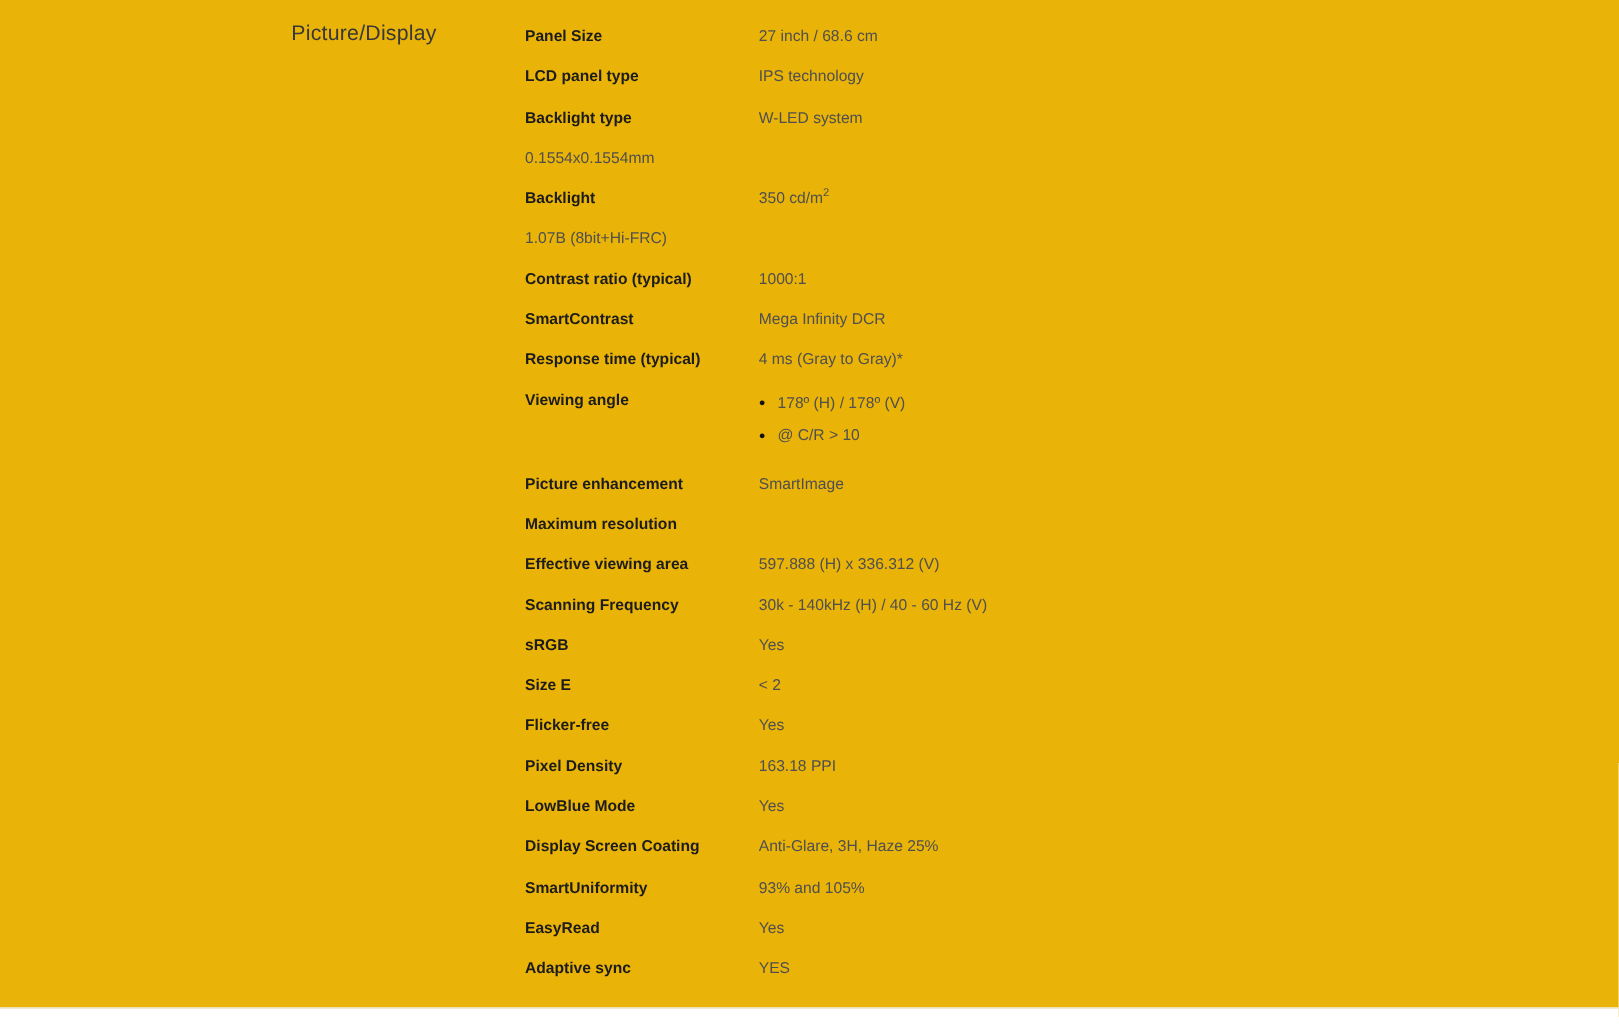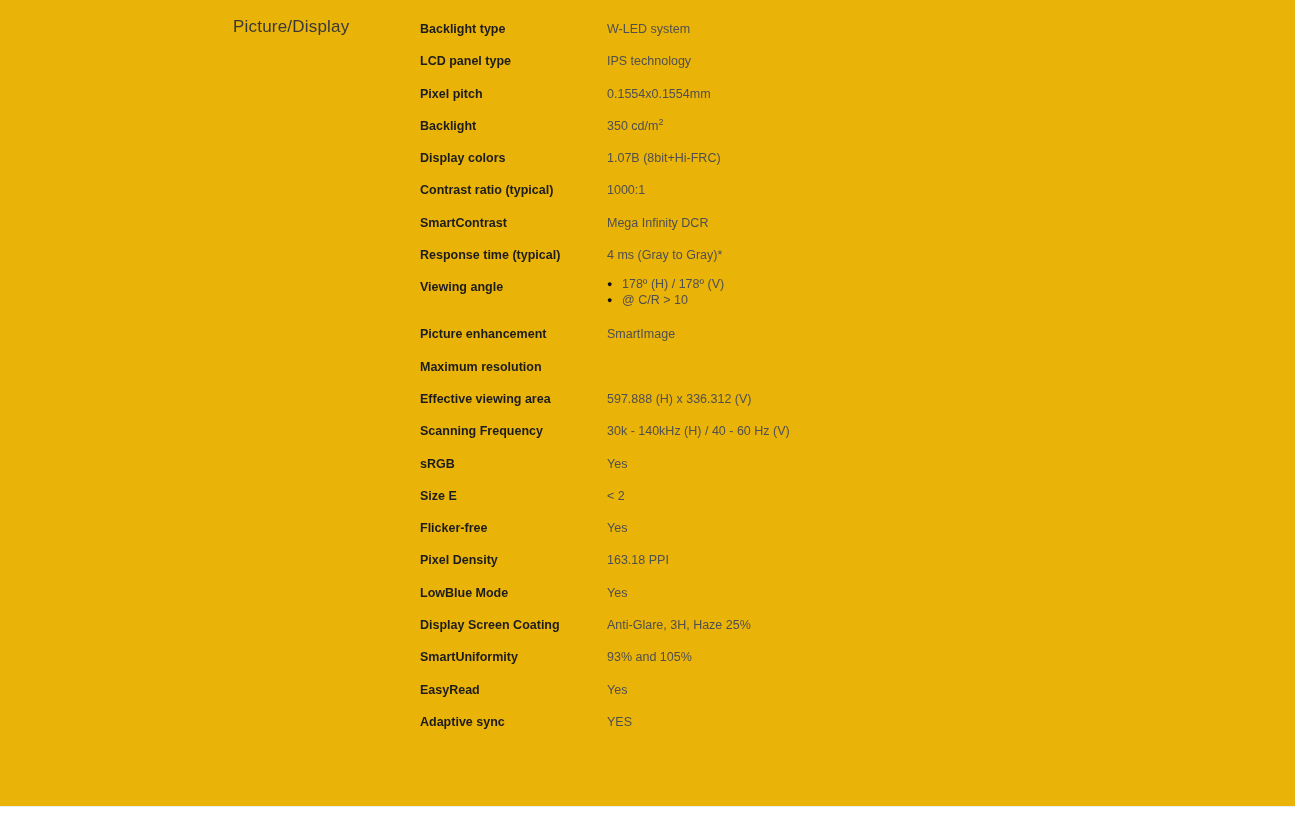--- a/index.html
+++ b/index.html
@@ -56,21 +56,21 @@
     font-size: 9px;
     line-height: 0;
   }
   ul.spec-bullets {
     list-style: none;
     margin: 0;
     padding: 5px 0 10px 0;
   }
   ul.spec-bullets li {
     font-size: 12.5px;
-    line-height: 16px;
+    line-height: 26px;
     color: #4f4f4f;
   }
   .bullet-dot {
     display: inline-block;
     width: 15px;
     font-size: 9px;
     color: #111111;
     vertical-align: 1px;
   }
   .bottom-bar {
@@ -96,37 +96,39 @@
 </style>
 </head>
 <body>
 
 <div class="page">
 
   <h2 class="section-title">Picture/Display</h2>
 
   <div class="spec-table" id="spec-table">
       <div class="spec-row">
+        <div class="spec-label">Panel Size</div>
+        <div class="spec-value">27 inch / 68.6 cm</div>
+      </div>
+      <div class="spec-row">
+        <div class="spec-label">LCD panel type</div>
+        <div class="spec-value">IPS technology</div>
+      </div>
+      <div class="spec-row">
         <div class="spec-label">Backlight type</div>
         <div class="spec-value">W-LED system</div>
       </div>
       <div class="spec-row">
-        <div class="spec-label">LCD panel type</div>
-        <div class="spec-value">IPS technology</div>
-      </div>
-      <div class="spec-row">
-        <div class="spec-label">Pixel pitch</div>
         <div class="spec-value">0.1554x0.1554mm</div>
       </div>
       <div class="spec-row">
         <div class="spec-label">Backlight</div>
         <div class="spec-value">350 cd/m<sup>2</sup></div>
       </div>
       <div class="spec-row">
-        <div class="spec-label">Display colors</div>
         <div class="spec-value">1.07B (8bit+Hi-FRC)</div>
       </div>
       <div class="spec-row">
         <div class="spec-label">Contrast ratio (typical)</div>
         <div class="spec-value">1000:1</div>
       </div>
       <div class="spec-row">
         <div class="spec-label">SmartContrast</div>
         <div class="spec-value">Mega Infinity DCR</div>
       </div>

